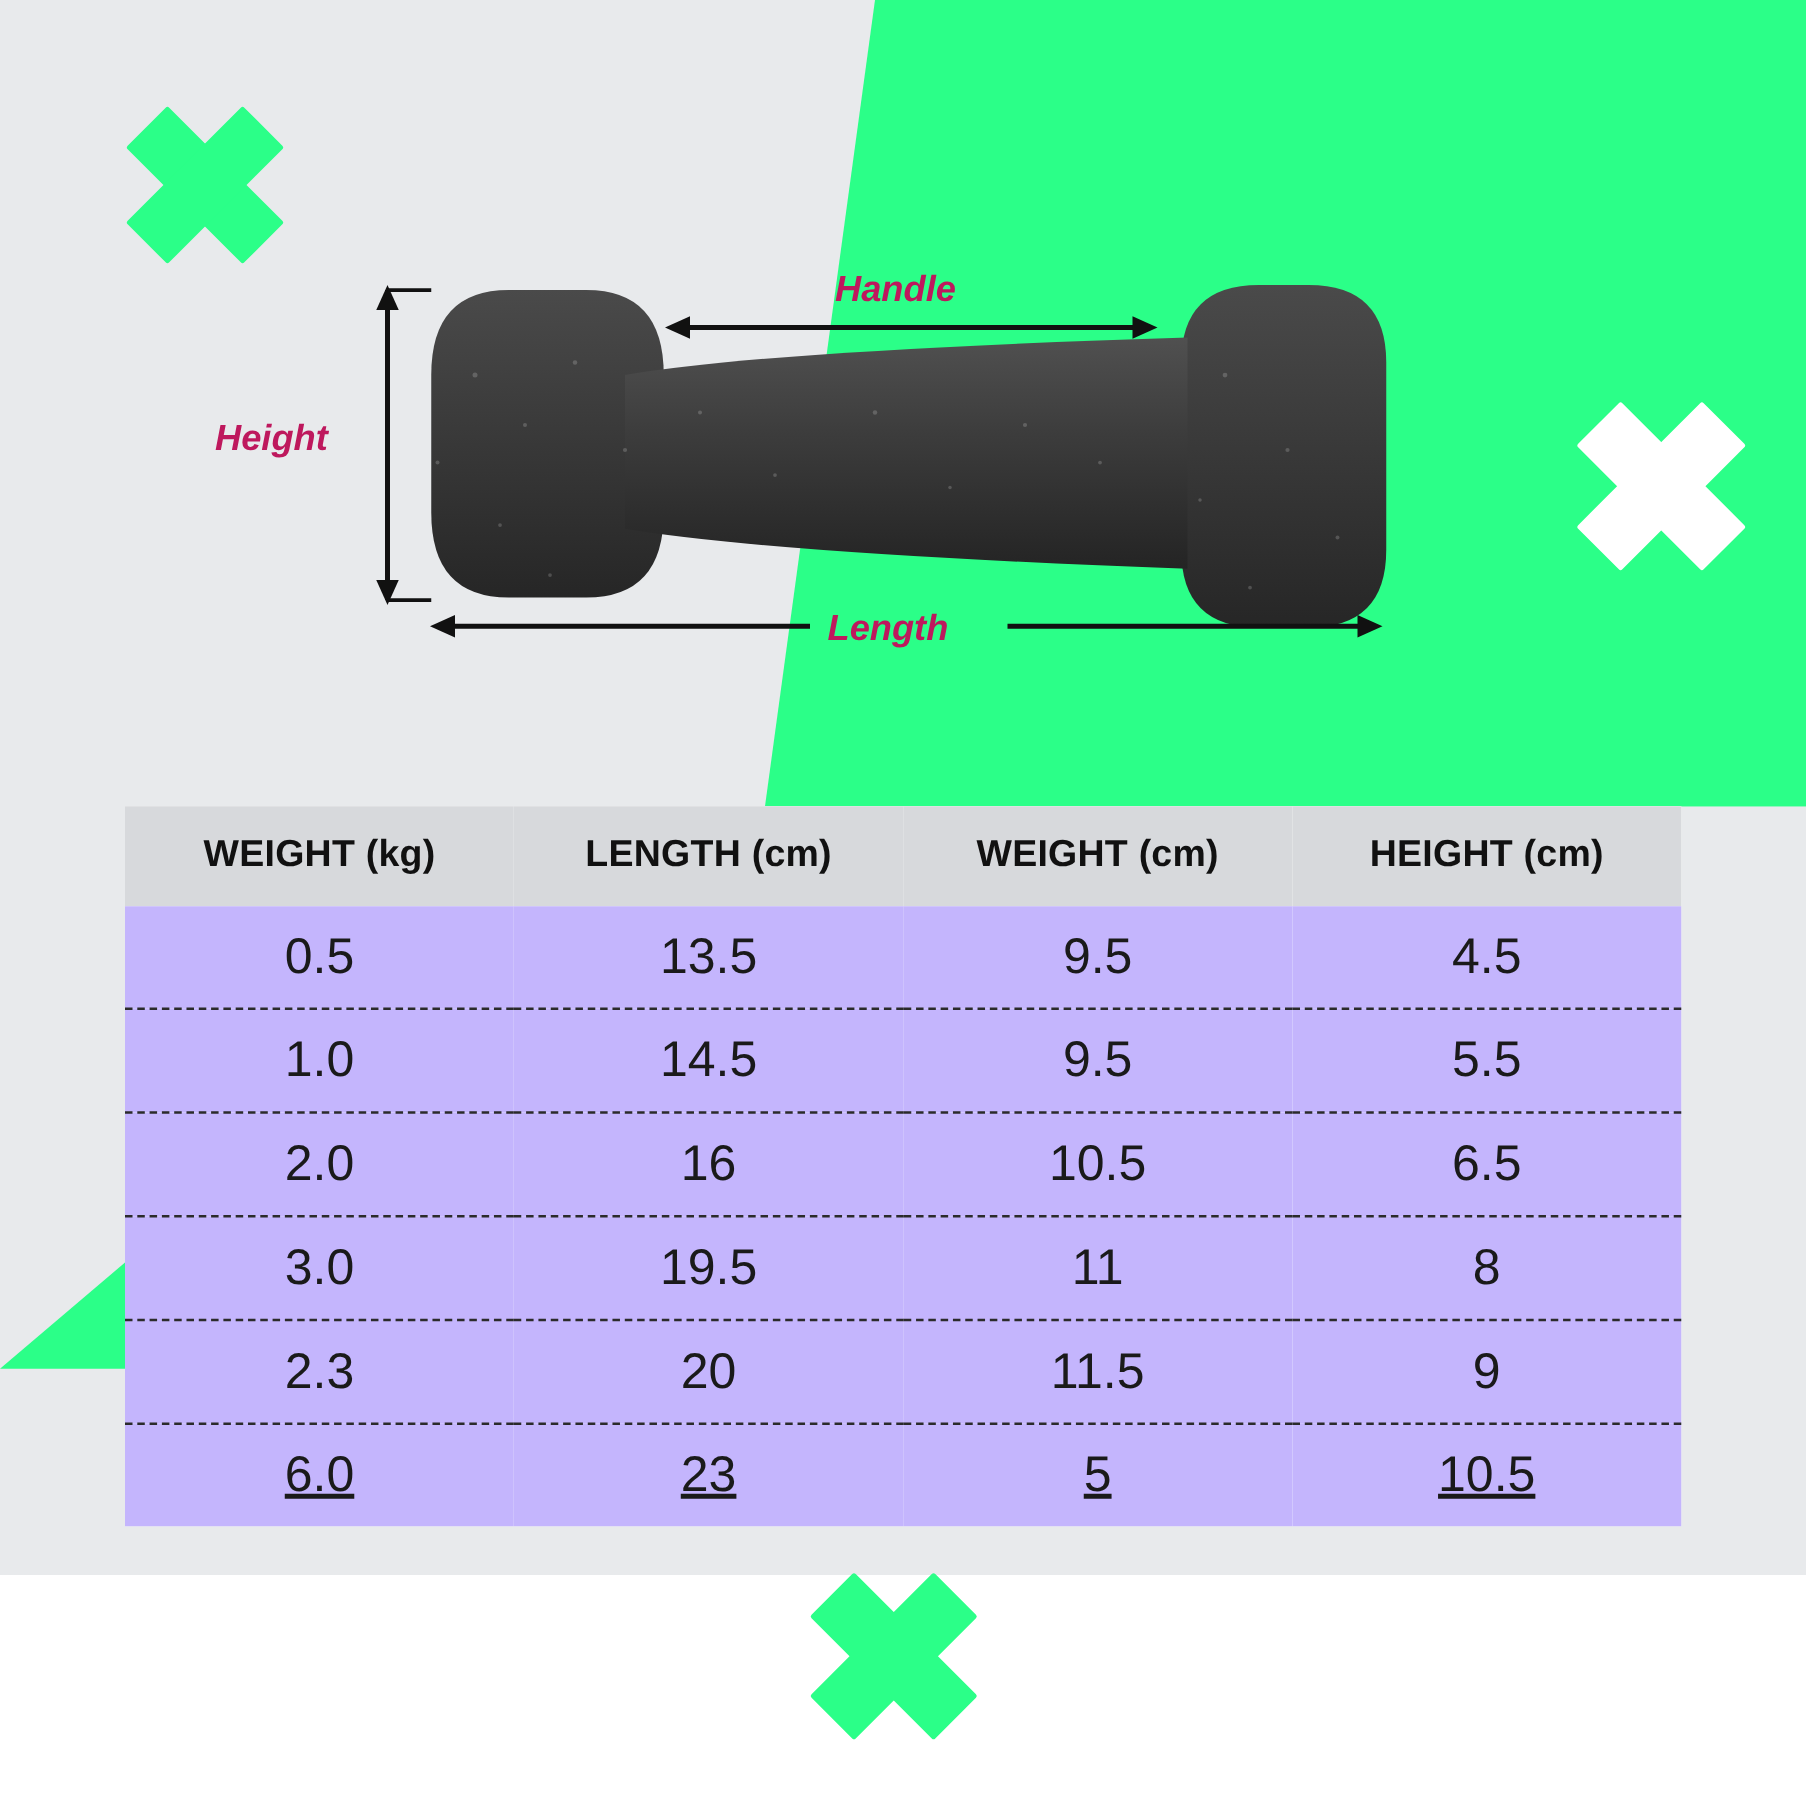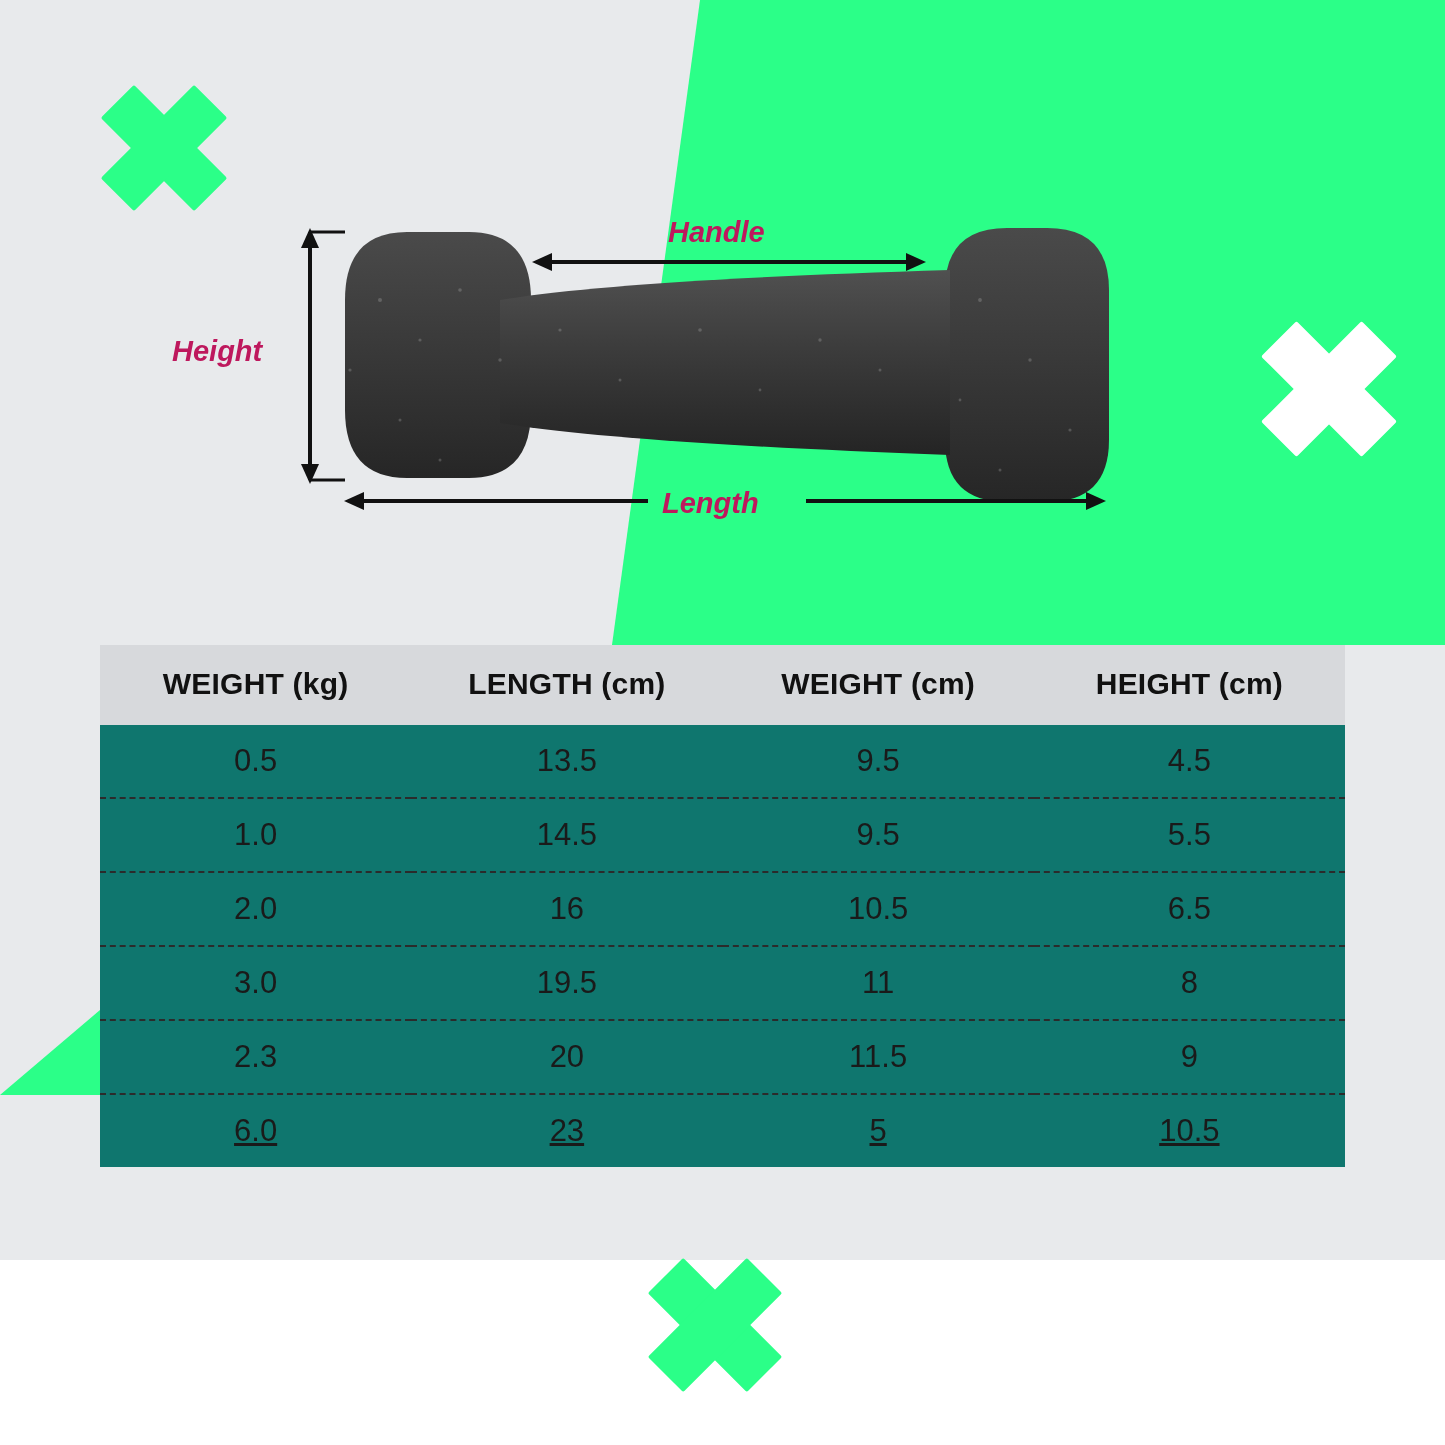--- a/index.html
+++ b/index.html
@@ -92,23 +92,23 @@
   thead th {
     background: #d7d9dc;
     color: #111111;
     font-size: 30px;
     font-weight: bold;
     padding: 22px 0 24px 0;
     text-align: center;
     letter-spacing: 0.2px;
   }
   tbody td {
-    background: #0f766e;
+    background: #c4b5fd;
     color: #1a1a1a;
-    font-size: 31px;
+    font-size: 40px;
     text-align: center;
     padding: 18px 0 18px 0;
     border-bottom: 2px dashed #2b2b2b;
   }
   tbody tr:last-child td {
     border-bottom: none;
     text-decoration: underline;
   }
 </style>
 </head>

